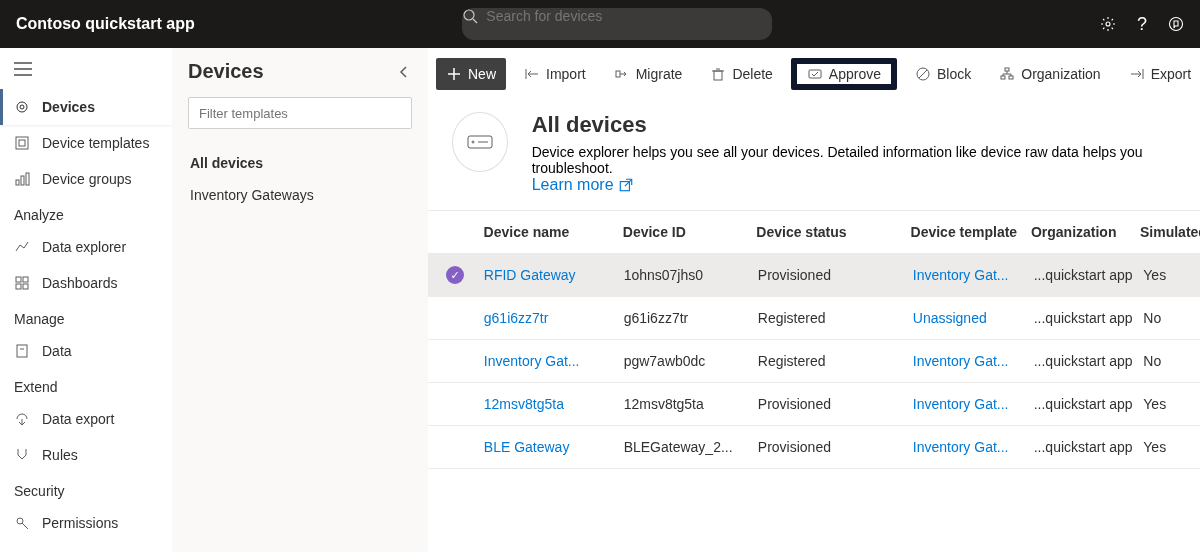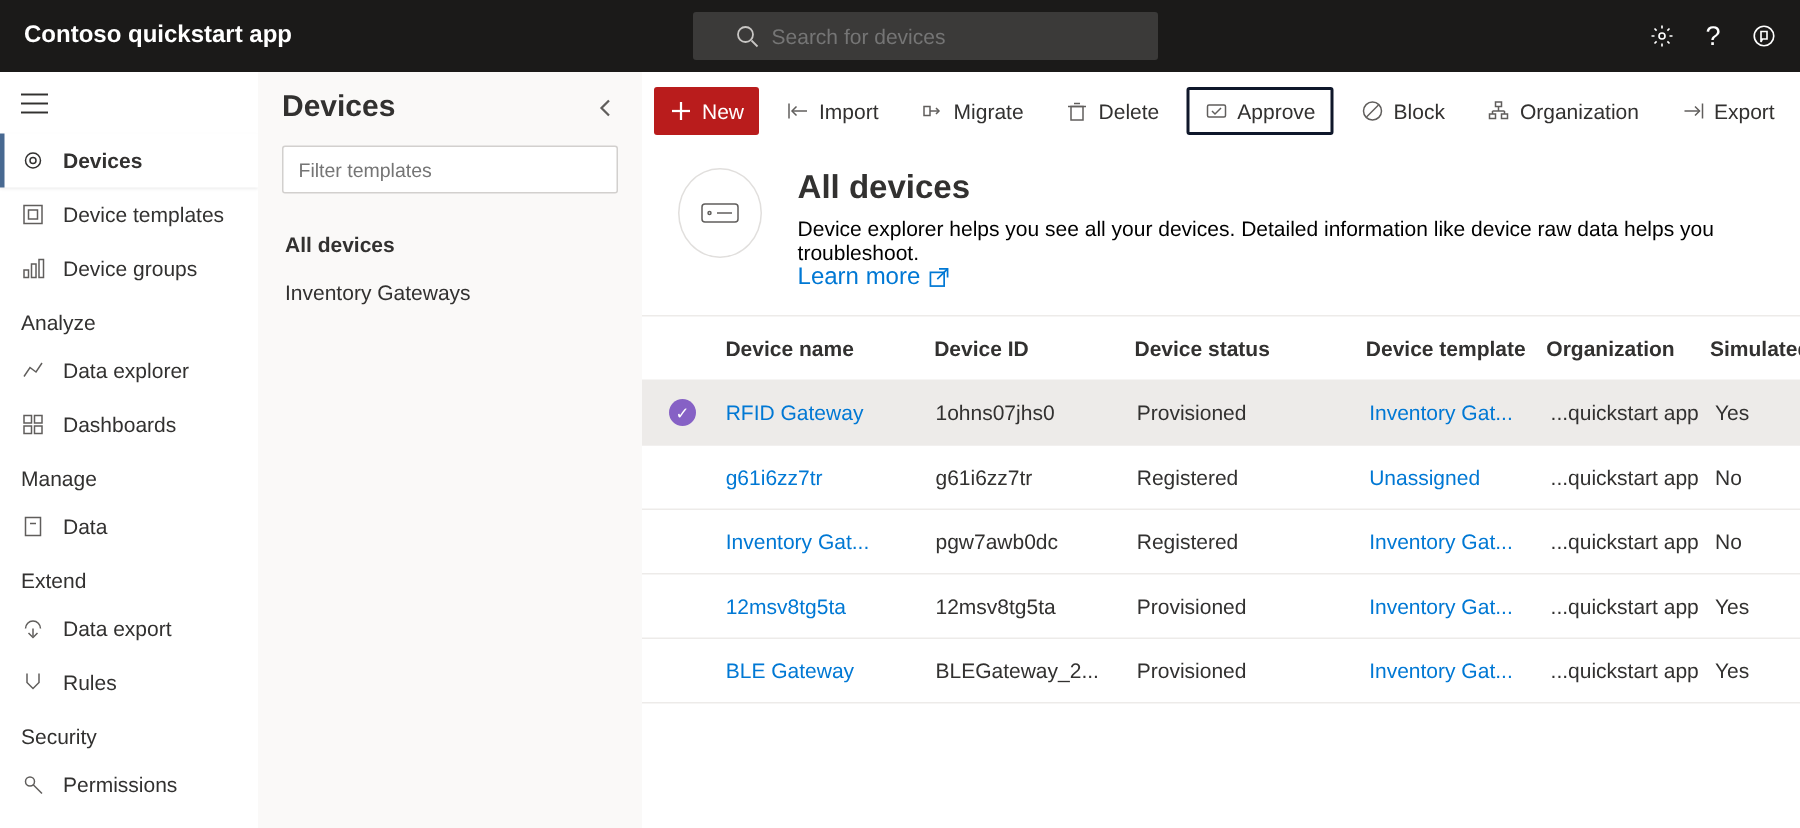--- a/index.html
+++ b/index.html
@@ -1,41 +1,41 @@
 <!DOCTYPE html>
 <html><head>
 <meta charset="utf-8">
 <style>
   * { box-sizing: border-box; margin: 0; padding: 0; }
   body { font-family: "Segoe UI", -apple-system, BlinkMacSystemFont, sans-serif; font-size: 14px; color: #323130; background: #fff; width:1200px; height:552px; overflow:hidden;}
   .topbar { height: 48px; background: #1b1a19; color: #fff; display: flex; align-items: center; padding: 0 16px; }
   .app-title { font-size: 16px; font-weight: 600; flex: 0 0 auto; }
   .search-wrap { flex:1; display:flex; justify-content:center; }
-  .search { width: 310px; height: 32px; background: #3b3a39; border-radius: 2px; display:flex; align-items:center; padding:0 28px; color:#c8c6c4; margin-left:-60px}
+  .search { width: 310px; height: 32px; background: #3b3a39; border-radius: 12px; display:flex; align-items:flex-start; padding:0 0; color:#c8c6c4; margin-left:-60px}
   .search input { background: transparent; border: none; outline: none; color: #c8c6c4; font-size: 14px; margin-left: 8px; width:100%; }
   .topbar-icons { display:flex; gap:18px; align-items:center;}
   .icon { width:16px; height:16px; display:inline-flex; align-items:center; justify-content:center; flex-shrink:0;}
   .icon svg { width:16px; height:16px; }
   .body { display:flex; height: calc(552px - 48px); }
   .sidebar { width: 172px; border-right: none; padding-top:4px; background:#fff; }
   .hamburger { padding:10px 14px; }
   .nav-item { display:flex; align-items:center; height:36px; padding:0 14px; gap:12px; cursor:pointer; font-size:14px; color:#323130;}
   .nav-item.active { background:#fff; border-left:3px solid #486991; padding-left:11px; font-weight:600; box-shadow: 0 1px 2px rgba(0,0,0,0.08);}
   .nav-section { padding: 10px 14px 6px; font-size:14px; color:#323130; font-weight:400;}
   .panel2 { width: 256px; background:#faf9f8; border-right:none; padding: 12px 16px; }
   .panel2-header { display:flex; align-items:center; justify-content:space-between; margin-bottom:14px;}
   .panel2-title { font-size:20px; font-weight:600; }
   .filter-input { width:100%; height:32px; border:1px solid #d2d0ce; border-radius:2px; padding:0 10px; font-size:13px; color:#404040; background:#fff; margin-bottom:18px;}
   .panel2-item { padding:8px 2px; font-size:14px; color:#323130; cursor:pointer;}
   .panel2-item.selected { font-weight:600; }
   .main { flex:1; display:flex; flex-direction:column; background:#fff; overflow:hidden;}
   .cmdbar { display:flex; align-items:center; height:44px; padding:0 8px; gap:8px; margin-top:4px;}
   .cmd { display:flex; align-items:center; gap:6px; padding:0 10px; height:32px; font-size:14px; color:#323130; cursor:pointer; border-radius:2px;}
-  .cmd.primary { background:#b91c1c; color:#fff; }
-  .cmd.highlight { border:2px solid #0f172a; }
+  .cmd.primary { background:#404040; color:#fff; }
+  .cmd.highlight { border:6px solid #0f172a; }
   .header-block { display:flex; gap:24px; padding:16px 24px 12px; align-items:flex-start; }
   .device-glyph { width:60px; height:60px; border:1px solid #e1dfdd; border-radius:50%; display:flex; align-items:center; justify-content:center; color:#605e5c; }
   .page-title { font-size:22px; font-weight:600; margin-bottom:6px; }
   .page-desc { font-size:14px; color:#000000; }
   .learn-link { color:#0078d4; font-size:16px; cursor:pointer; display:inline-flex; align-items:center; gap:4px;}
   .table { border-top:1px solid #edebe9; margin:4px 0 0 0; }
   .trow { display:flex; align-items:center; height:43px; border-bottom:1px solid #edebe9; padding-left:18px; }
   .trow.header { font-weight:600; }
   .trow.selected { background:#edebe9; }
   .col-check { width:40px; display:flex; align-items:center; }

